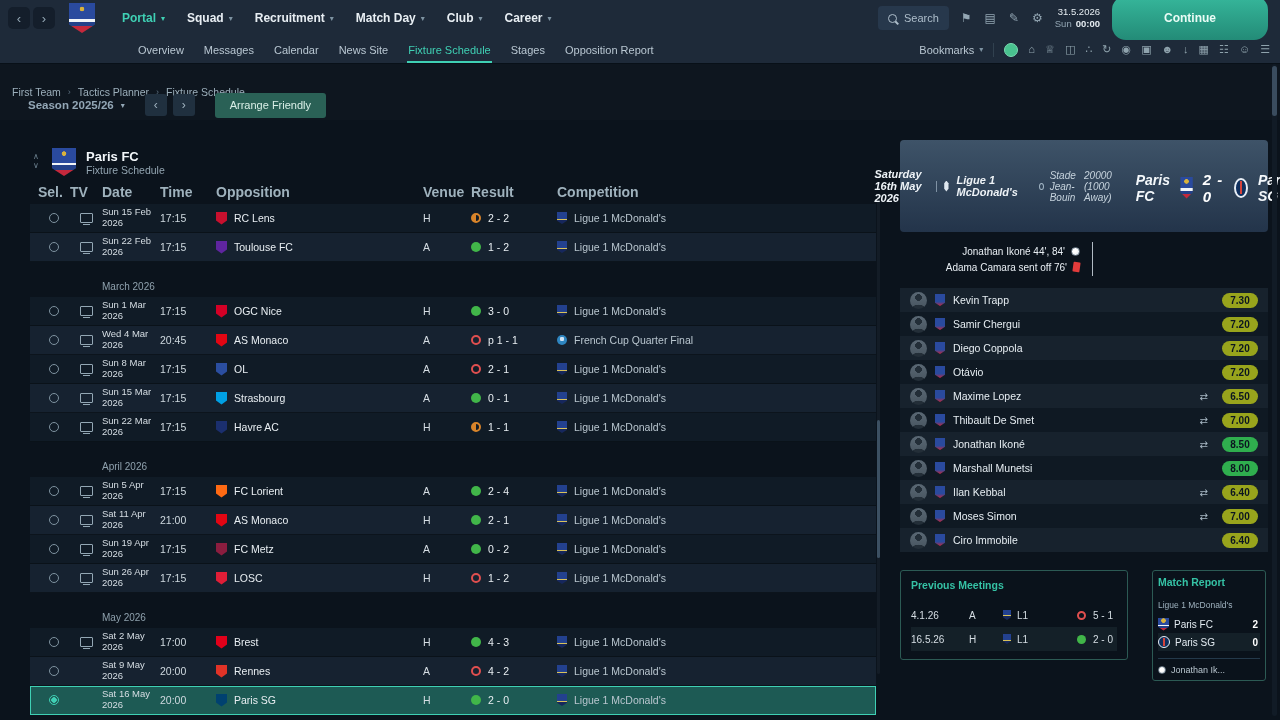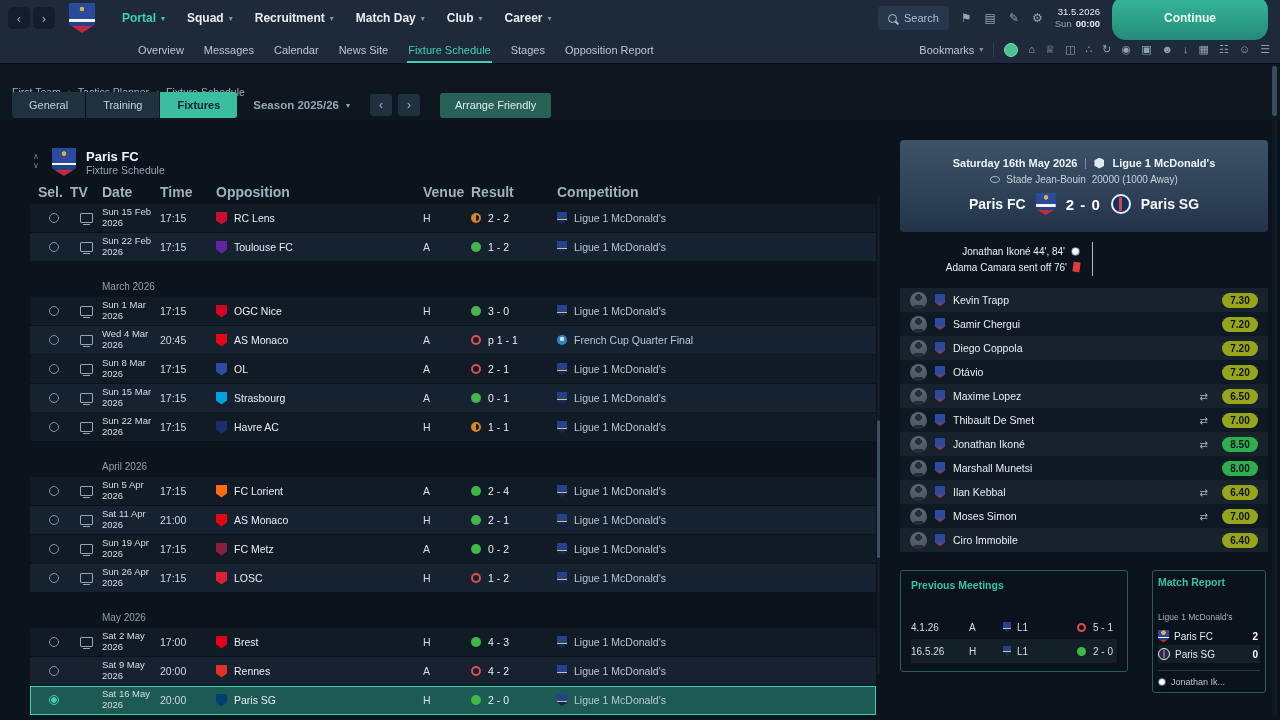--- a/index.html
+++ b/index.html
@@ -96,21 +96,21 @@
   .dot.draw{border:2px solid #d8842a;background:linear-gradient(90deg,#d8842a 50%,transparent 50%);}
   .dot.sm{width:9px;height:9px;}
   .comp-ico{width:10px;height:12px;flex:none;display:inline-block;}
   .comp-ico.league{background:linear-gradient(180deg,#23418f 0 55%,#d8c25a 55% 65%,#16275c 65%);clip-path:polygon(0 0,100% 0,100% 72%,50% 100%,0 72%);}
   .comp-ico.cup{border-radius:50%;height:10px;background:radial-gradient(circle at 50% 40%,#cfe3f5 0 2px,#2e86c1 2.4px);}
   .table-scroll{position:absolute;left:877px;top:196px;height:478px;width:3px;background:rgba(28,40,52,.45);border-radius:2px;cursor:pointer;}
   .table-thumb{position:absolute;top:224px;height:138px;width:3px;background:#3c5062;border-radius:2px;}
 
   
   .match-panel{position:absolute;left:900px;top:140px;width:368px;}
-  .match-card{height:92px;border-radius:4px;background:linear-gradient(180deg,#3e5368,#23344a);display:flex;flex-direction:column;align-items:center;justify-content:center;gap:5px;cursor:pointer;}
+  .match-card{height:92px;border-radius:4px;background:linear-gradient(180deg,#3e5368,#23344a);display:flex;flex-direction:row;align-items:center;justify-content:center;gap:21px;cursor:pointer;font-style:italic;}
   .mc-line1{display:flex;align-items:center;gap:8px;font-size:11px;font-weight:bold;color:#eef3f7;}
   .mc-sep{width:1px;height:11px;background:#7f92a4;}
   .hex{width:10px;height:11px;background:#dfe8f0;clip-path:polygon(50% 0,100% 25%,100% 75%,50% 100%,0 75%,0 25%);}
   .mc-line2{display:flex;gap:6px;font-size:10px;color:#c6d3dd;align-items:center;}
   .oval{width:10px;height:7px;border:1.5px solid #9fb3c3;border-radius:50%;box-sizing:border-box;}
   .mc-line3{display:flex;align-items:center;gap:10px;margin-top:3px;}
   .mc-team{font-size:14px;font-weight:bold;color:#f4f8fb;}
   .mc-crest{width:20px;height:22px;}
   .crest-psg.mc-crest{height:20px;}
   .mc-score{font-size:15px;font-weight:bold;color:#ffffff;letter-spacing:1px;}
@@ -132,21 +132,21 @@
   .rname{color:#e6edf2;white-space:nowrap;}
   .spacer{flex:1;}
   .subicon{color:#a9bac6;font-size:10px;margin-right:6px;}
   .pill{min-width:36px;text-align:center;font-size:10px;font-weight:bold;color:#0c1520;border-radius:8px;padding:2px 4px;box-sizing:border-box;}
   .pill.good{background:#98a41c;}
   .pill.great{background:#2fae4e;}
 
   
   .boxes{margin-top:18px;display:flex;gap:24px;align-items:flex-start;}
   .pm-box{width:228px;border:1px solid #2c5a54;border-radius:3px;padding:8px 10px;background:rgba(10,18,26,.35);box-sizing:border-box;}
-  .box-title{color:#35c2a5;font-weight:bold;font-size:10.5px;margin-bottom:24px;}
+  .box-title{color:#35c2a5;font-weight:bold;font-size:10.5px;margin-bottom:12px;}
   .pm-row{display:flex;align-items:center;height:24px;font-size:10px;color:#d6dee4;cursor:pointer;}
   .pm-row.alt{background:#142028;}
   .pm-date{width:58px;}
   .pm-venue{width:34px;}
   .pm-comp{display:flex;align-items:center;gap:6px;width:58px;}
   .pm-comp .comp-ico{width:8px;height:10px;}
   .pm-res{margin-left:auto;display:flex;align-items:center;gap:7px;padding-right:4px;}
   .mr-box{width:114px;border:1px solid #2c5a54;border-radius:3px;padding:5px;background:rgba(10,18,26,.35);box-sizing:border-box;cursor:pointer;}
   .mr-comp{font-size:8.5px;color:#9fb2bf;margin:2px 0 5px;}
   .mr-team{display:flex;align-items:center;gap:5px;height:18px;font-size:10px;color:#e2eaf0;}
@@ -254,25 +254,20 @@
 
   <div class="breadcrumb">
       <span class="crumb">First Team</span>
       <span class="crumb-sep">›</span>
       <span class="crumb">Tactics Planner</span>
       <span class="crumb-sep">›</span>
       <span class="crumb">Fixture Schedule</span>
     </div>
 
   <div class="tabbar">
-    <div class="tabs">
-        <div class="tab">General</div>
-        <div class="tab">Training</div>
-        <div class="tab active">Fixtures</div>
-      </div>
     <div class="season">
       <span>Season 2025/26</span>
       <span class="chev">▾</span>
     </div>
     <div class="pager">
       <div class="pager-btn">‹</div>
       <div class="pager-btn">›</div>
     </div>
     <div class="arrange-btn">Arrange Friendly</div>
   </div>

